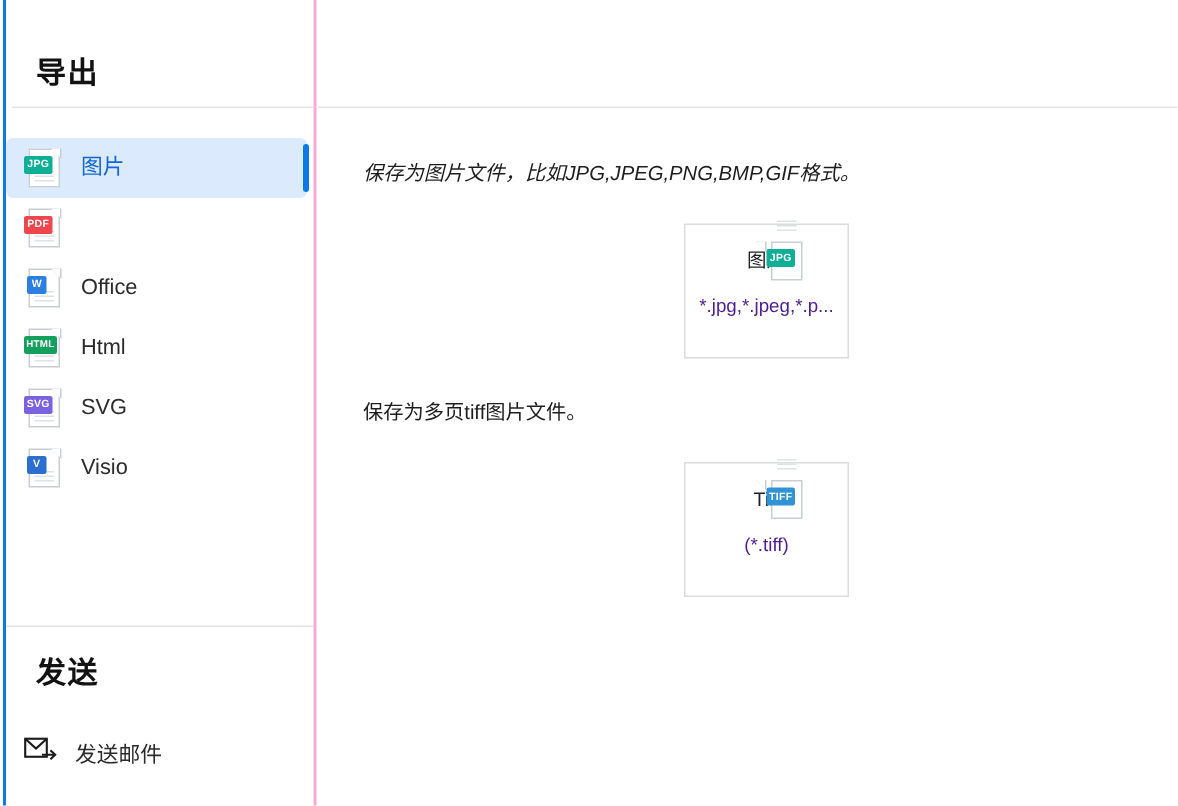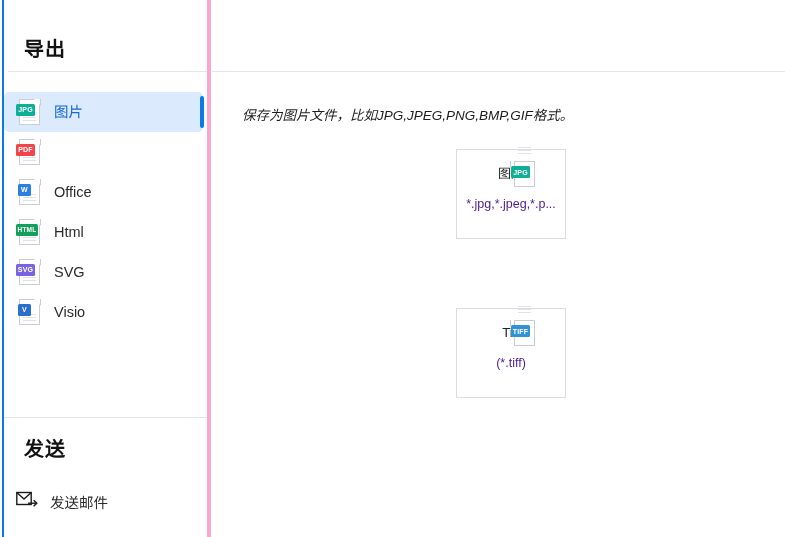--- a/index.html
+++ b/index.html
@@ -29,21 +29,21 @@
   }
 
   
   .sidebar {
     position: absolute;
     left: 4px;
     top: 0;
     width: 207px;
     height: 537px;
     background: #ffffff;
-    border-right: 4px solid #f9a8d4;
+    border-right: 2px solid #f9a8d4;
     box-sizing: border-box;
   }
   .sidebar-title {
     position: absolute;
     left: 20px;
     top: 36px;
     font-size: 20px;
     font-weight: bold;
     letter-spacing: 1px;
     color: #121212;
@@ -416,20 +416,21 @@
             <i></i>
             <i></i>
           </span>
         <span class="badge" style="background:#0fae96">JPG</span>
       </span>
     </span>
     <span class="card-name">图片</span>
     <span class="card-ext">*.jpg,*.jpeg,*.p...</span>
   </div>
 
+  <div class="desc desc-2">保存为多页tiff图片文件。</div>
 
   <div class="fmt-card card-tiff">
     <span class="card-icon-wrap">
       <span class="file-icon">
         <span class="sheet"></span>
         <span class="fold"></span>
         <span class="fold-fill"></span>
         <span class="lines">
             <i></i>
             <i></i>

